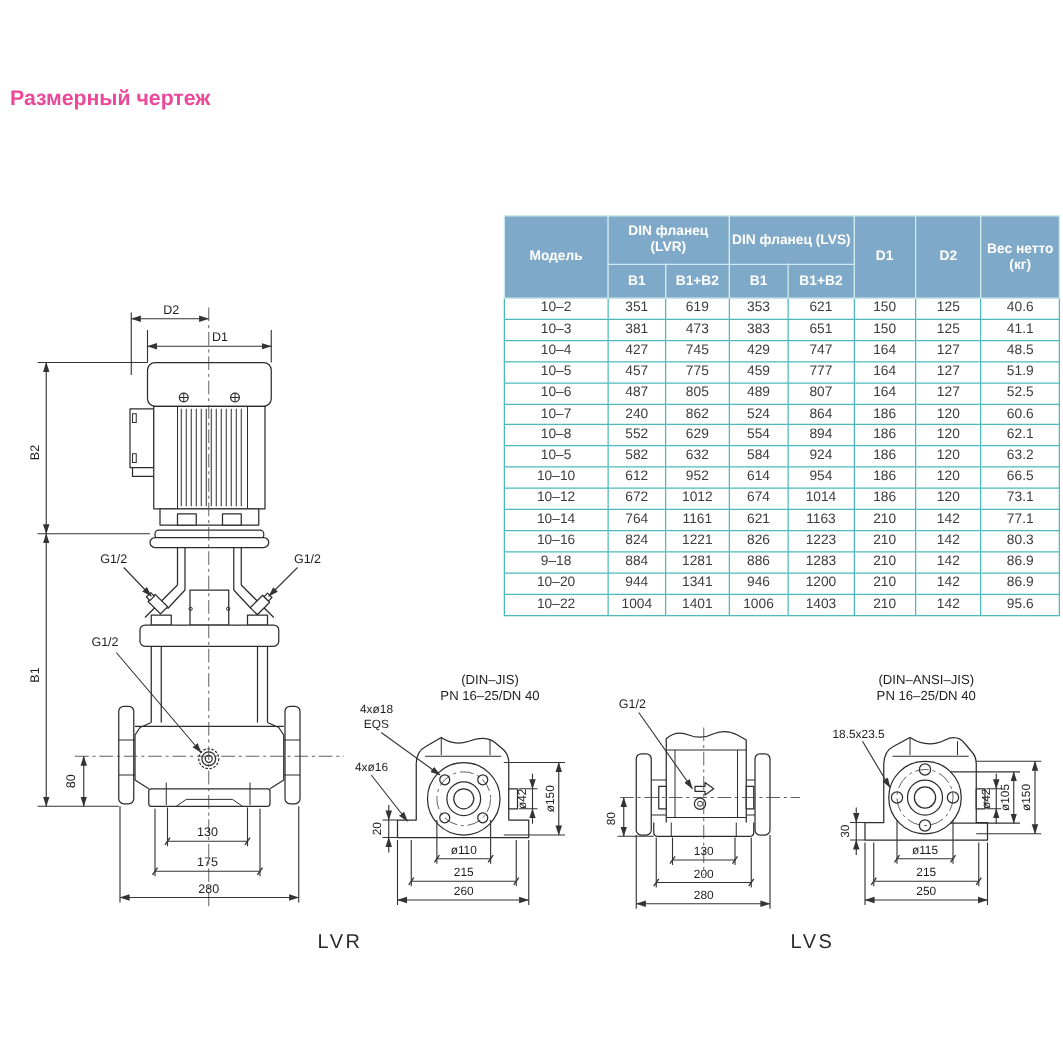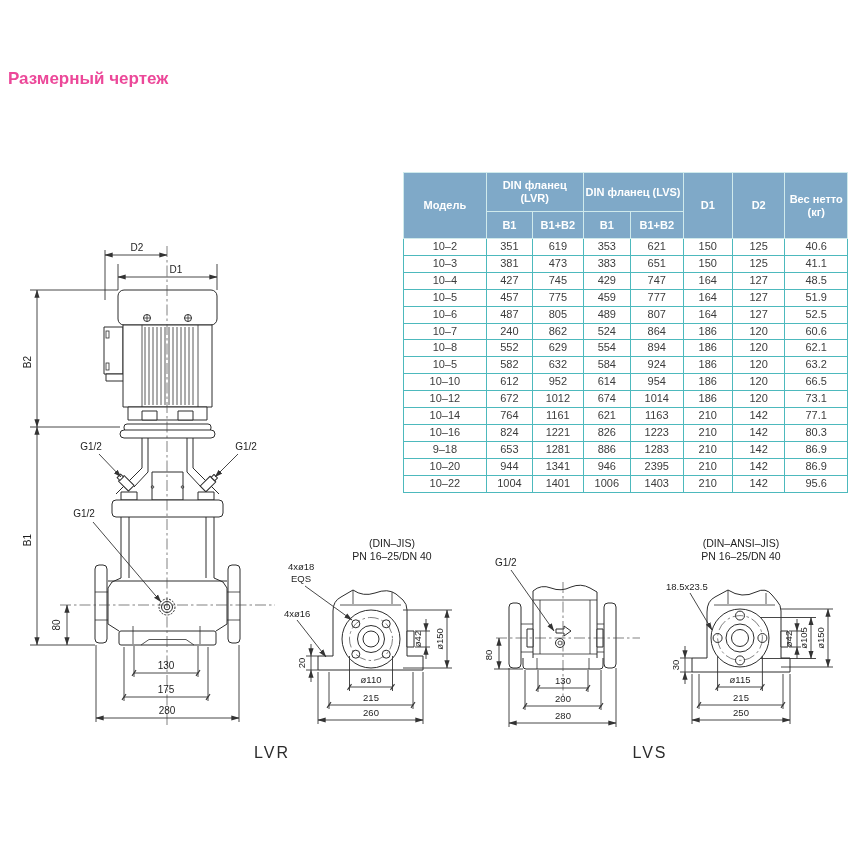--- a/index.html
+++ b/index.html
@@ -172,34 +172,34 @@
         <td>824</td>
         <td>1221</td>
         <td>826</td>
         <td>1223</td>
         <td>210</td>
         <td>142</td>
         <td>80.3</td>
       </tr>
       <tr>
         <td>9–18</td>
-        <td>653</td>
+        <td>884</td>
         <td>1281</td>
         <td>886</td>
         <td>1283</td>
         <td>210</td>
         <td>142</td>
         <td>86.9</td>
       </tr>
       <tr>
         <td>10–20</td>
         <td>944</td>
         <td>1341</td>
         <td>946</td>
-        <td>2395</td>
+        <td>1200</td>
         <td>210</td>
         <td>142</td>
         <td>86.9</td>
       </tr>
       <tr>
         <td>10–22</td>
         <td>1004</td>
         <td>1401</td>
         <td>1006</td>
         <td>1403</td>

